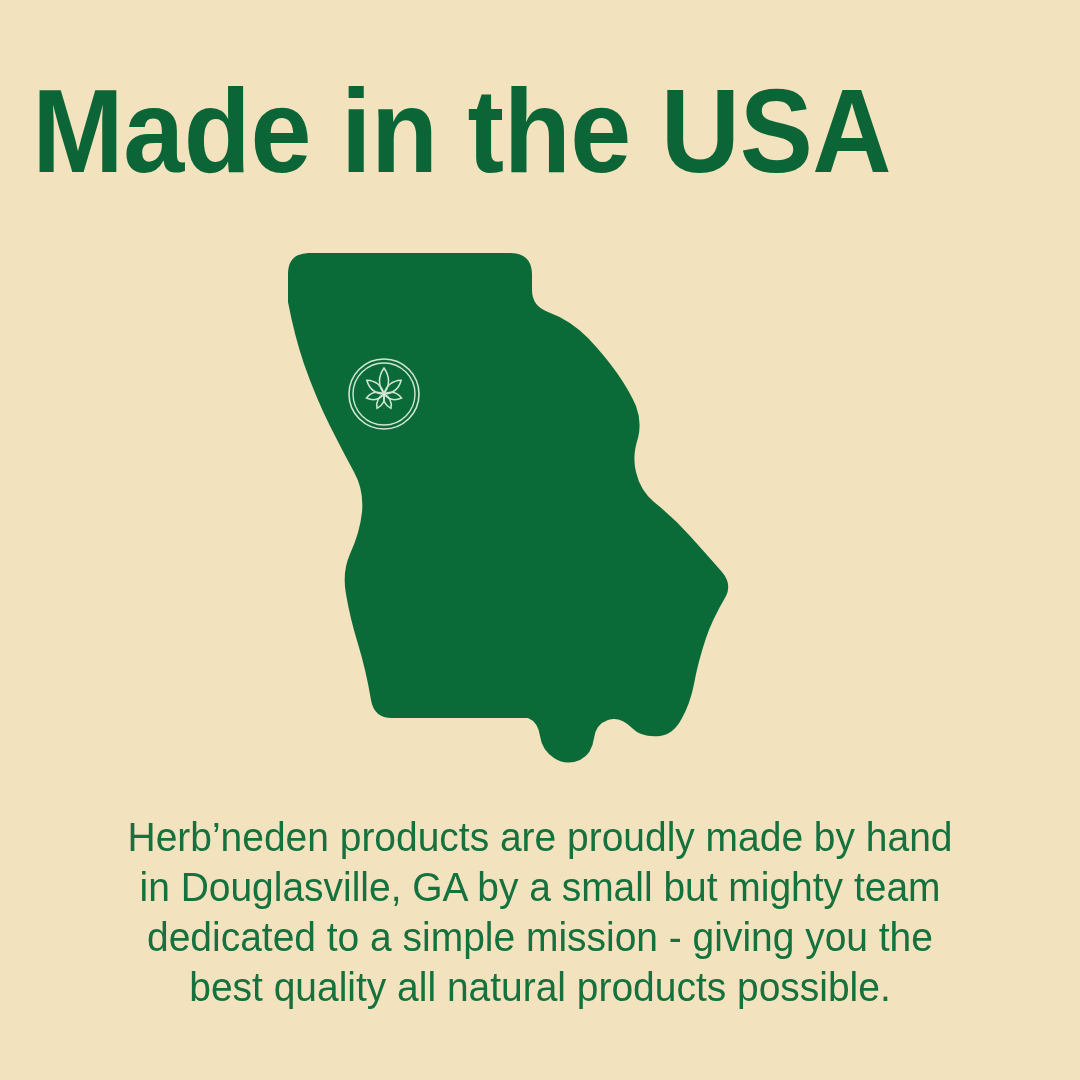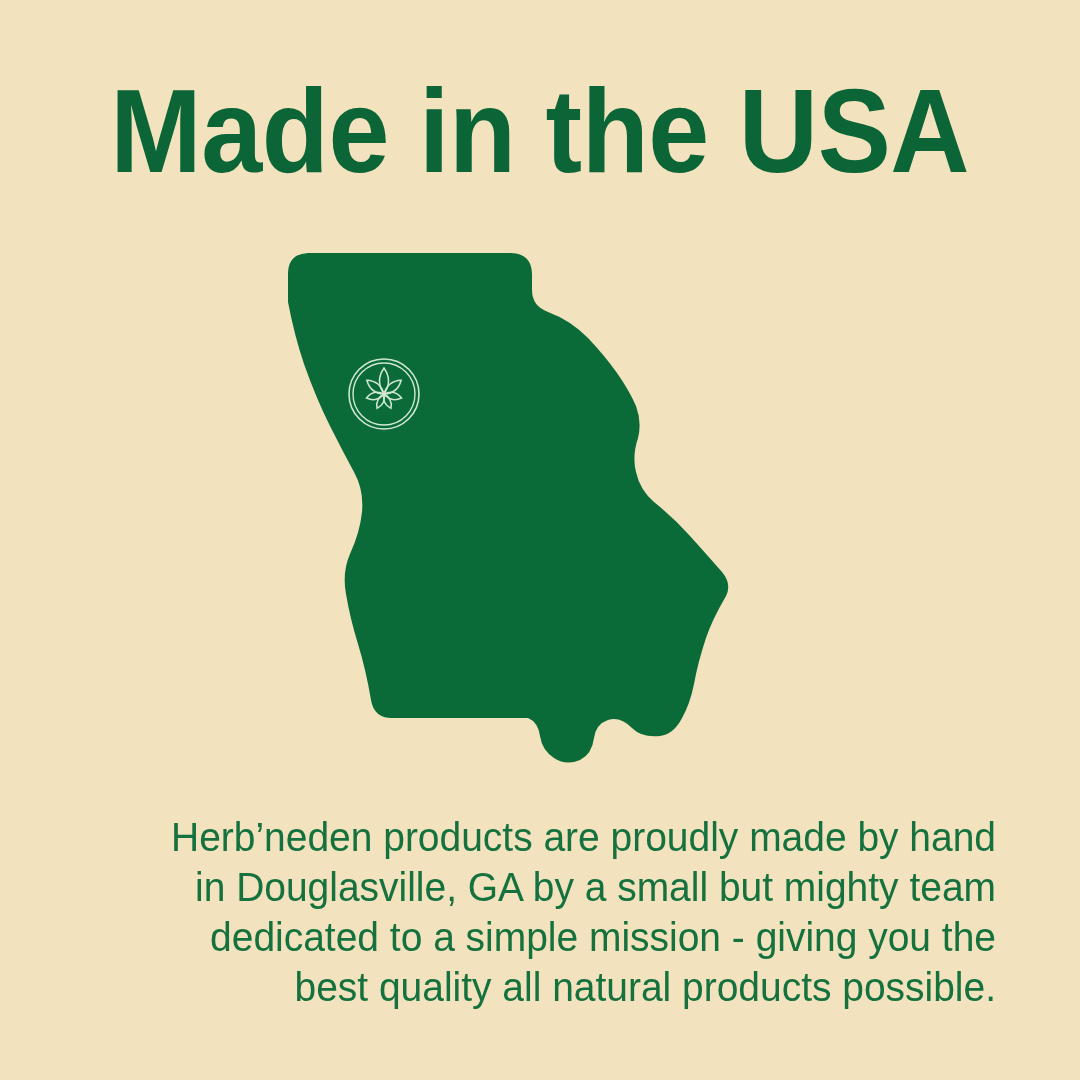--- a/index.html
+++ b/index.html
@@ -21,21 +21,21 @@
     background: #f2e2bd;
     box-sizing: border-box;
   }
 
   
   .headline-wrap {
     position: absolute;
     left: 0;
     top: 72px;
     width: 1080px;
-    text-align: center;
+    text-align: left;
   }
   .headline {
     display: inline-block;
     color: #0b6536;
     font-family: "Liberation Sans Narrow", "Liberation Sans", "DejaVu Sans Condensed", sans-serif;
     font-size: 118px;
     font-weight: 700;
     line-height: 1.0;
     letter-spacing: -0.5px;
     white-space: nowrap;
@@ -58,21 +58,21 @@
     height: 550px;
     overflow: visible;
   }
 
   
   .body-wrap {
     position: absolute;
     left: 0;
     top: 812px;
     width: 1080px;
-    text-align: right;
+    text-align: center;
     padding: 0 60px;
     box-sizing: border-box;
   }
   .body-line {
     color: #15713d;
     font-family: "Liberation Sans Narrow", "Liberation Sans", "DejaVu Sans Condensed", sans-serif;
     font-size: 41px;
     font-weight: 400;
     line-height: 50px;
     white-space: nowrap;

